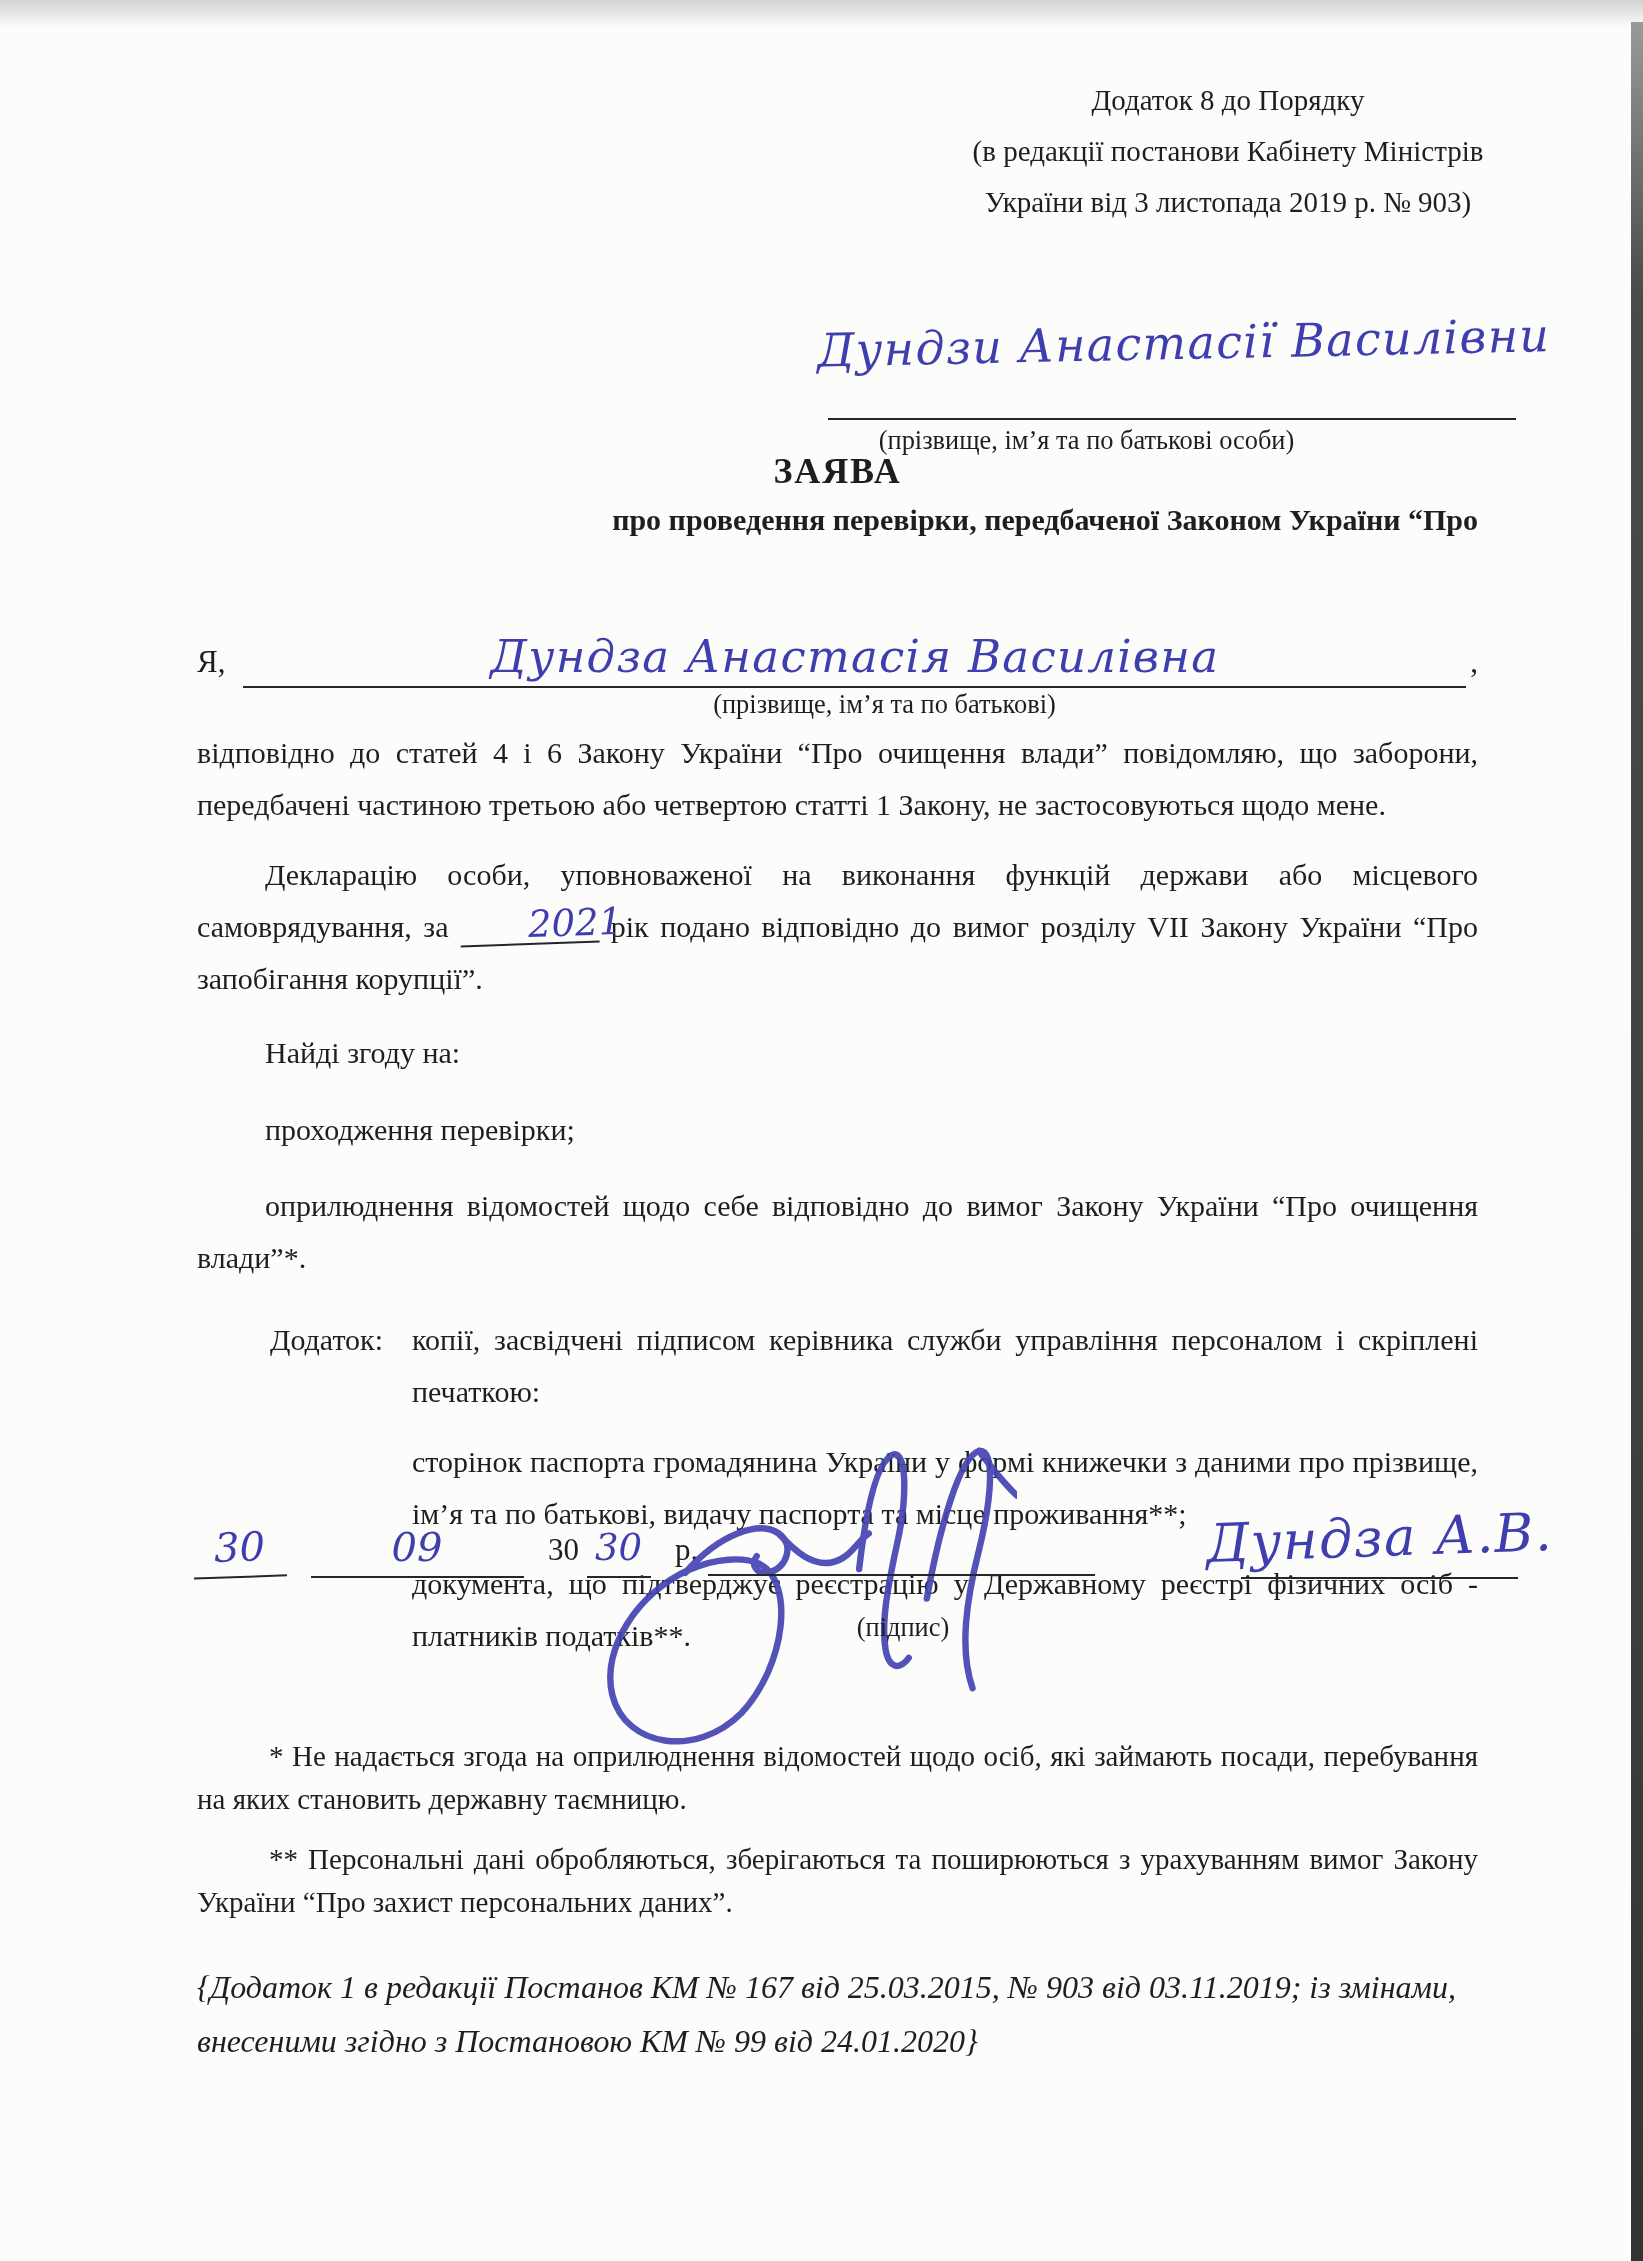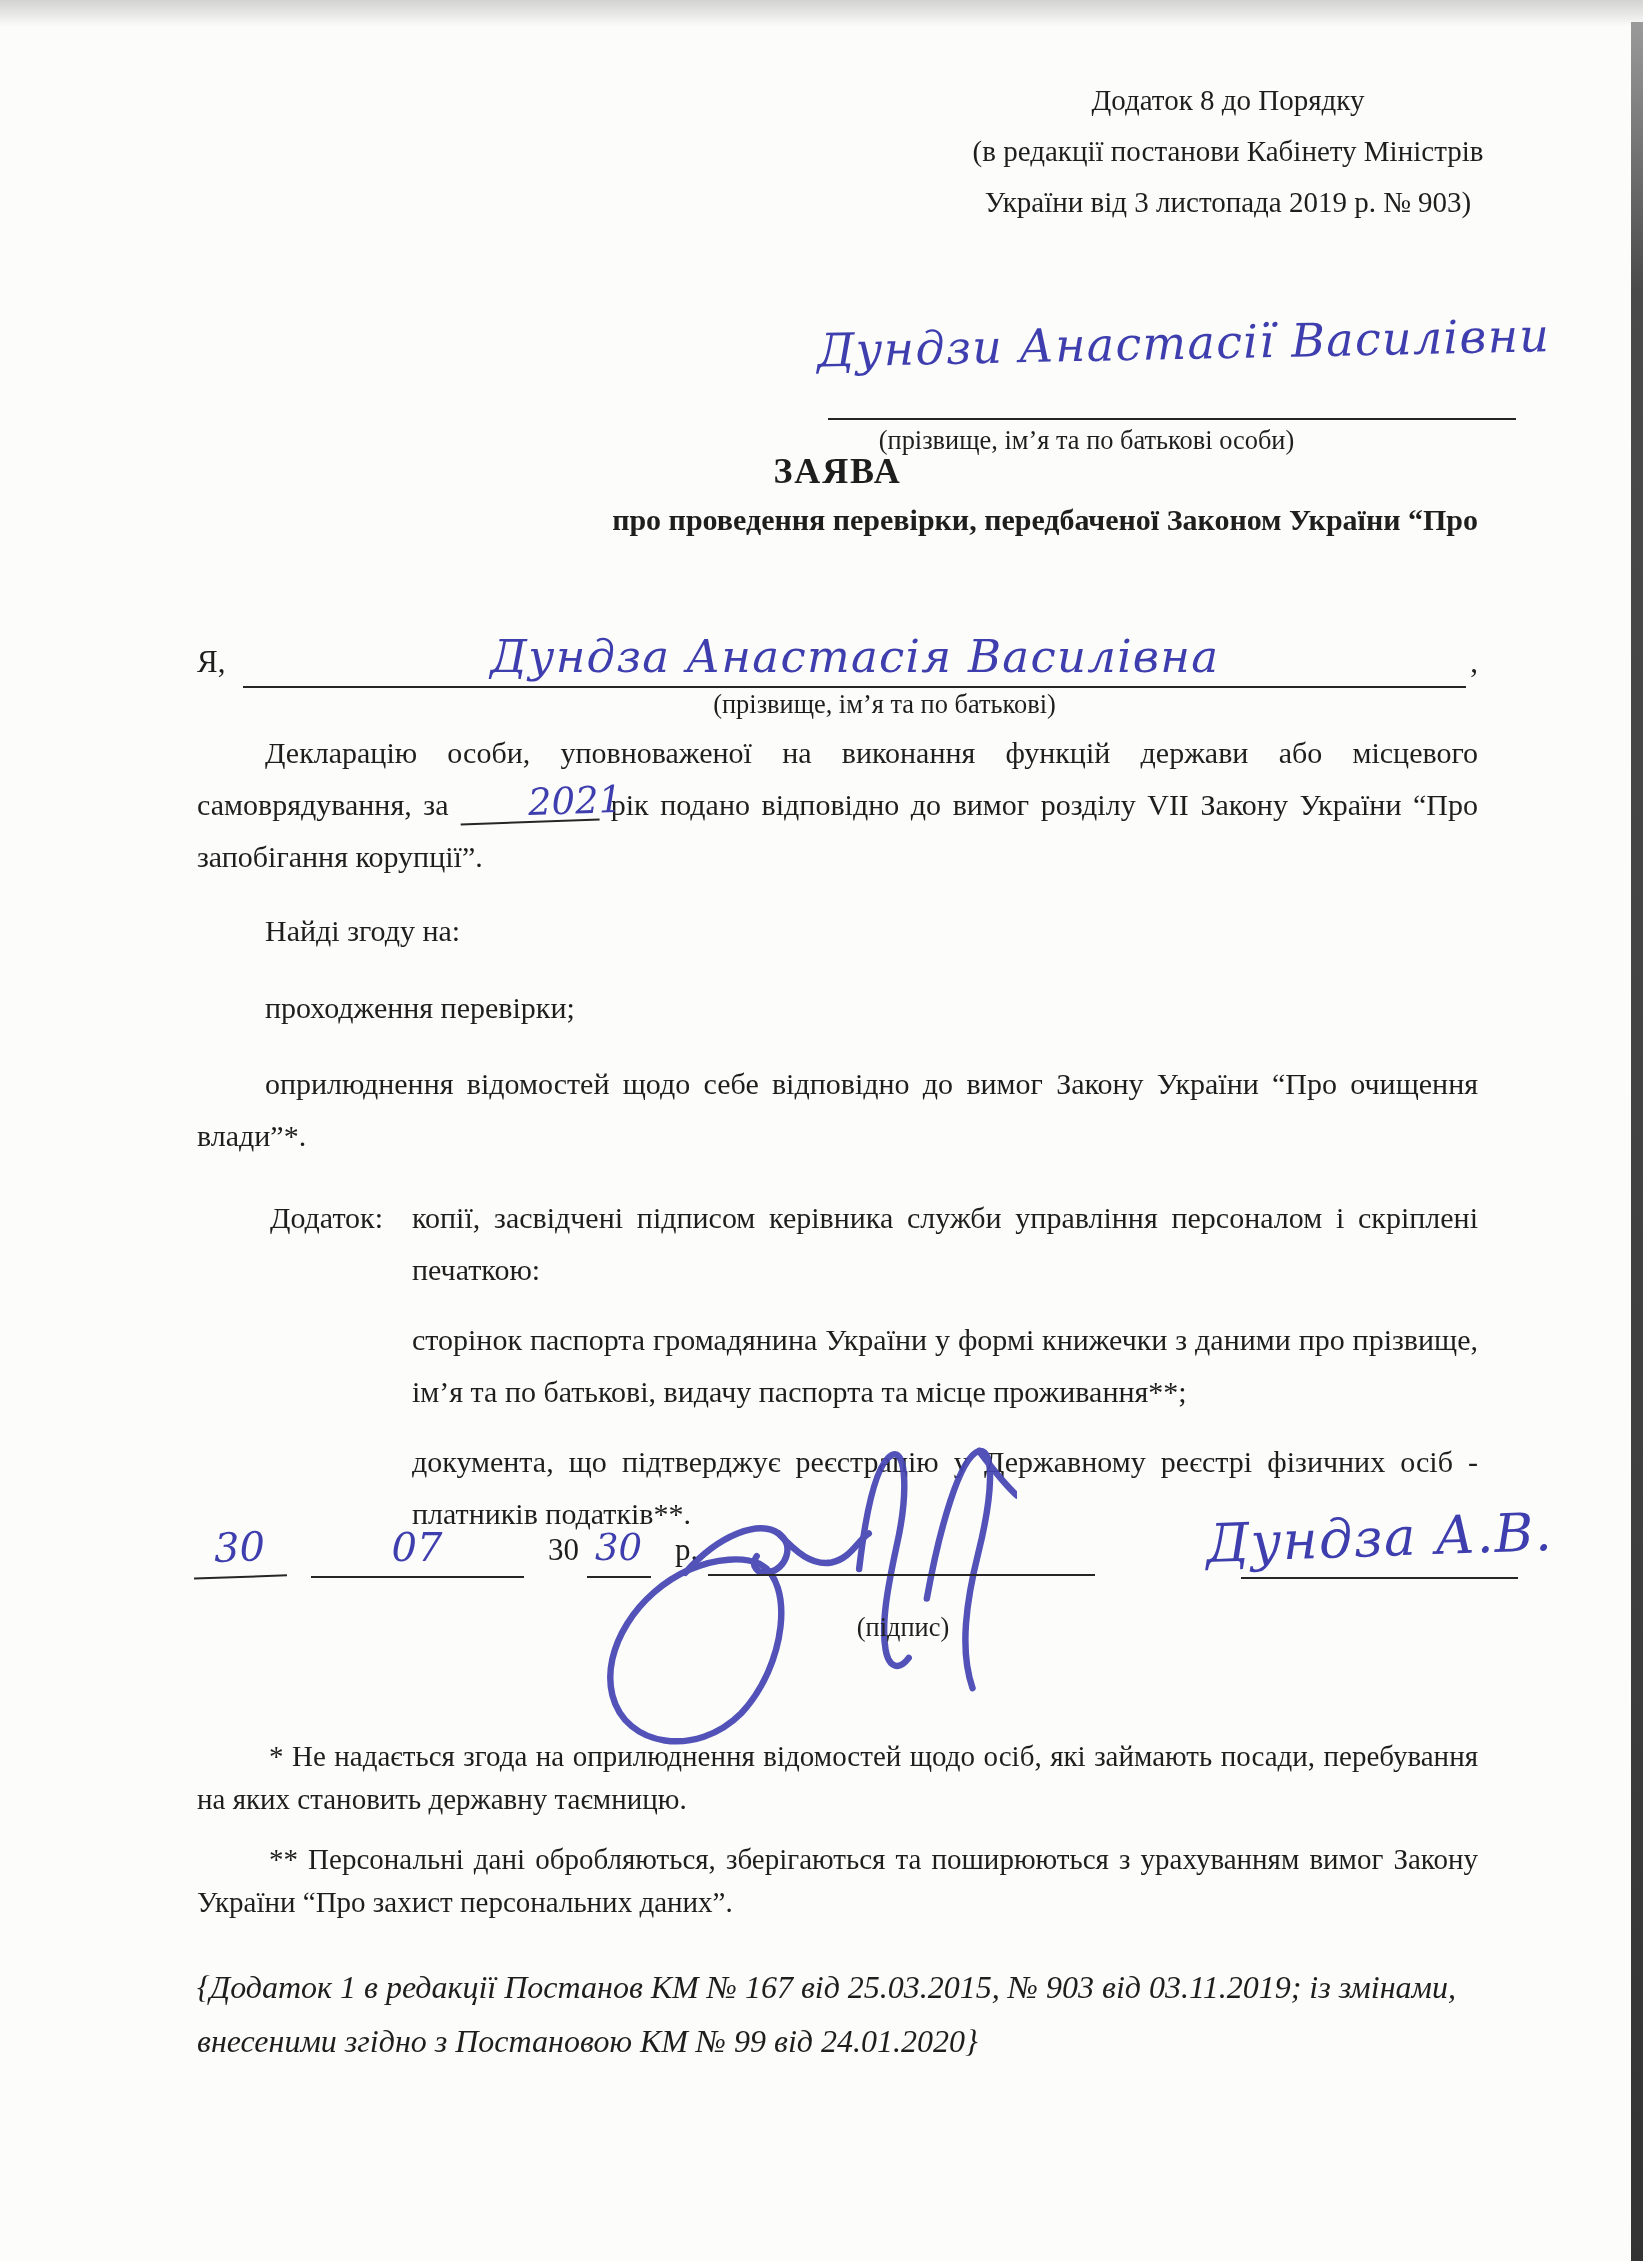--- a/index.html
+++ b/index.html
@@ -107,38 +107,39 @@
   </div>
 
   <div class="ya-row">
     <span class="ya-pron">Я,</span>
     <span class="ya-field hand">Дундза Анастасія Василівна</span>
     <span class="ya-comma">,</span>
   </div>
   <div class="cap-name2 small">(прізвище, ім’я та по батькові)</div>
 
   <div class="body-flow print">
+    <p class="p1">відповідно до статей 4 і 6 Закону України “Про очищення влади” повідомляю, що заборони, передбачені частиною третьою або четвертою статті 1 Закону, не застосовуються щодо мене.</p>
     <p class="p2 indent"><span>Декларацію особи, уповноваженої на виконання функцій держави або місцевого самоврядування, за</span>
       <span class="year-field hand">2021</span>
       <span>рік подано відповідно до вимог розділу VII Закону України “Про запобігання корупції”.</span></p>
     <p class="consent-intro indent">Найді згоду на:</p>
     <p class="consent-1 indent">проходження перевірки;</p>
     <p class="consent-2 indent">оприлюднення відомостей щодо себе відповідно до вимог Закону України “Про очищення влади”*.</p>
 
     <div class="attachment">
       <span class="attach-label">Додаток:</span>
       <p>копії, засвідчені підписом керівника служби управління персоналом і скріплені печаткою:</p>
       <p>сторінок паспорта громадянина України у формі книжечки з даними про прізвище, ім’я та по батькові, видачу паспорта та місце проживання**;</p>
       <p>документа, що підтверджує реєстрацію у Державному реєстрі фізичних осіб - платників податків**.</p>
     </div>
   </div>
 
   <div class="date-row">
     <span class="date-field f-day hand">30</span>
-    <span class="date-field f-month hand">07</span>
+    <span class="date-field f-month hand">09</span>
     <span class="date-print">30</span>
     <span class="date-field f-year hand yr-sep">30</span>
     <span class="date-print">р.</span>
   </div>
 
   <svg class="sig-ink" width="451" height="329" viewBox="0 0 700 510">
     <g fill="none" stroke="#4444b4" stroke-width="10" stroke-linecap="round" opacity="0.92">
       <path d="M300,198 C355,225 342,355 272,430 C202,500 92,482 72,402 C54,330 112,242 192,207 C233,189 276,187 300,198"></path>
       <path d="M185,212 C238,152 300,130 330,151 C356,169 341,206 316,211 C296,215 286,200 296,186"></path>
       <path d="M330,151 C358,181 382,201 412,196 C442,190 452,162 470,151"></path>

